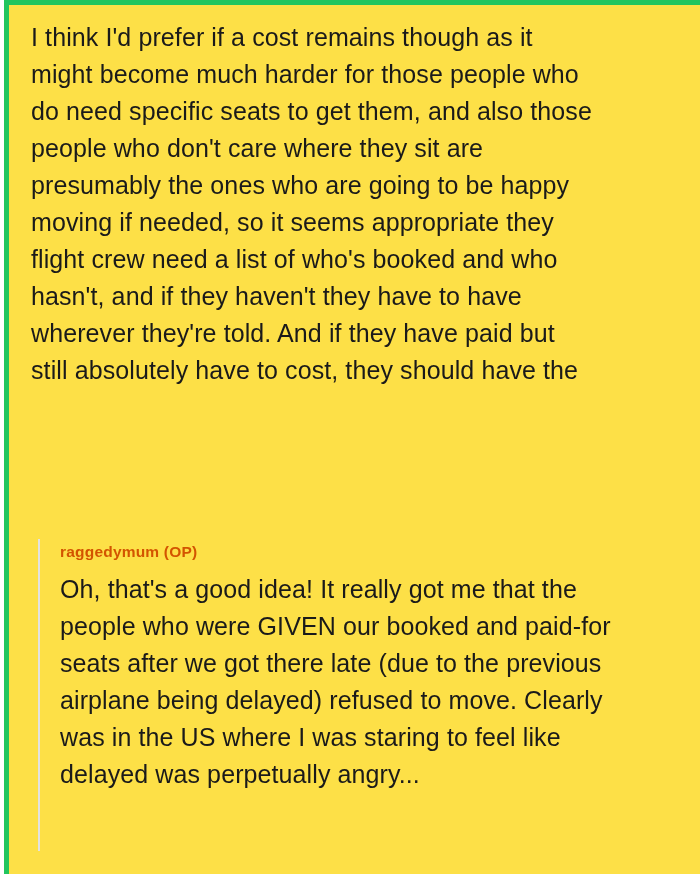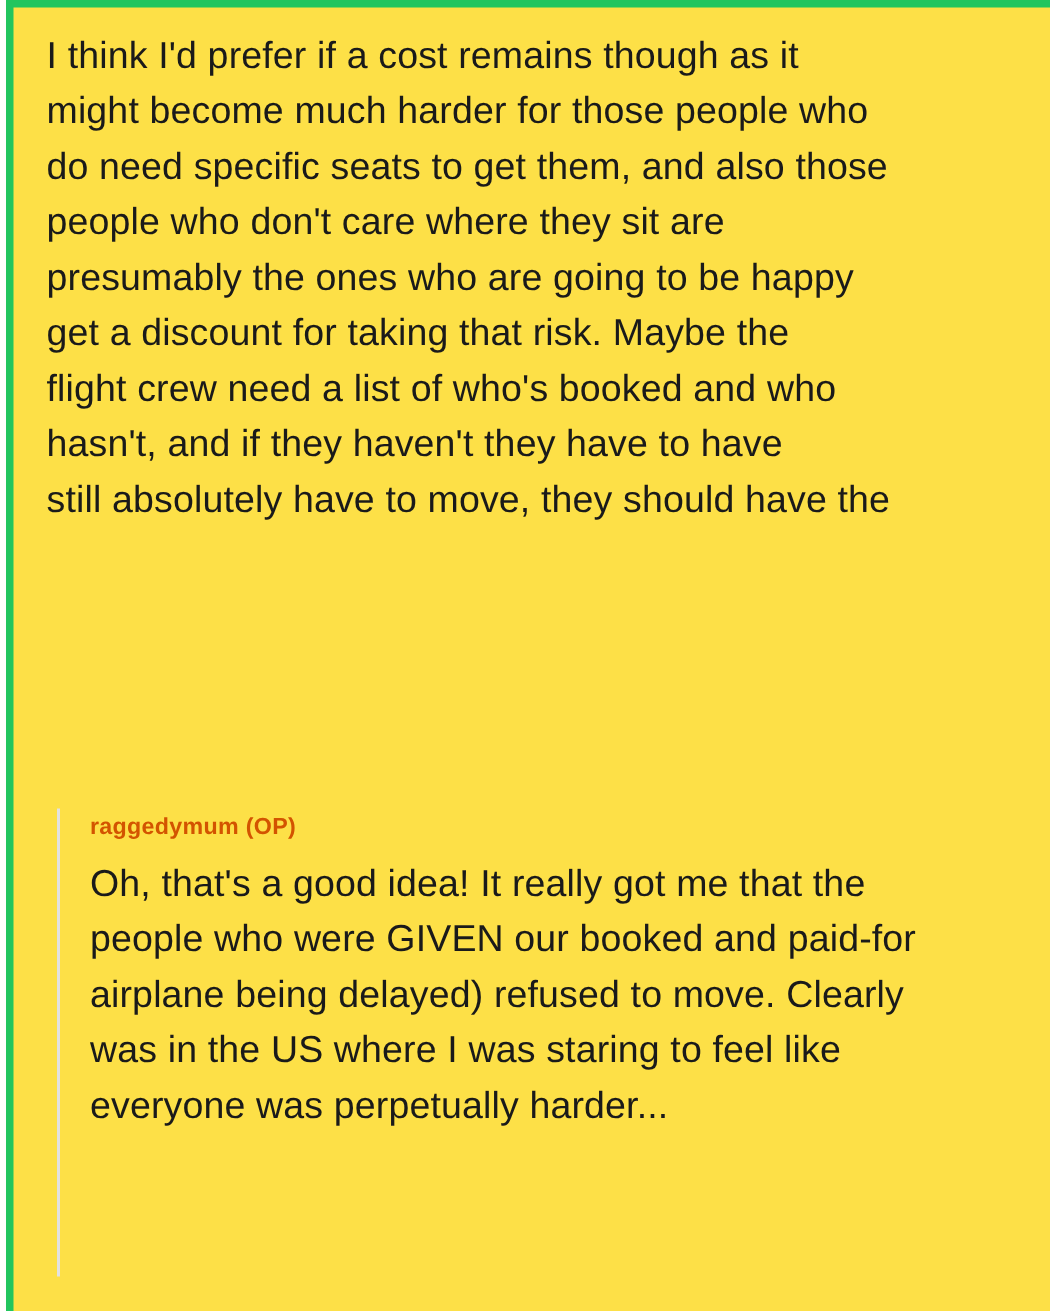--- a/index.html
+++ b/index.html
@@ -32,29 +32,31 @@
 </head>
 <body>
 
 <div class="frame">
   <div class="comment">
     <span class="line">I think I'd prefer if a cost remains though as it</span>
     <span class="line">might become much harder for those people who</span>
     <span class="line">do need specific seats to get them, and also those</span>
     <span class="line">people who don't care where they sit are</span>
     <span class="line">presumably the ones who are going to be happy</span>
-    <span class="line">get a discount for taking that risk. Maybe the</span>
+    <span class="line">moving if needed, so it seems appropriate they</span>
     <span class="line">flight crew need a list of who's booked and who</span>
     <span class="line">hasn't, and if they haven't they have to have</span>
-    <span class="line">still absolutely have to move, they should have the</span>
+    <span class="line">wherever they're told. And if they have paid but</span>
+    <span class="line">still absolutely have to cost, they should have the</span>
   </div>
 
   <div class="reply">
     <div class="reply-author">raggedymum (OP)</div>
     <div class="reply-body">
       <span class="line">Oh, that's a good idea! It really got me that the</span>
       <span class="line">people who were GIVEN our booked and paid-for</span>
+      <span class="line">seats after we got there late (due to the previous</span>
       <span class="line">airplane being delayed) refused to move. Clearly</span>
       <span class="line">was in the US where I was staring to feel like</span>
-      <span class="line">everyone was perpetually harder...</span>
+      <span class="line">delayed was perpetually angry...</span>
     </div>
   </div>
 </div>
 
 </body></html>

